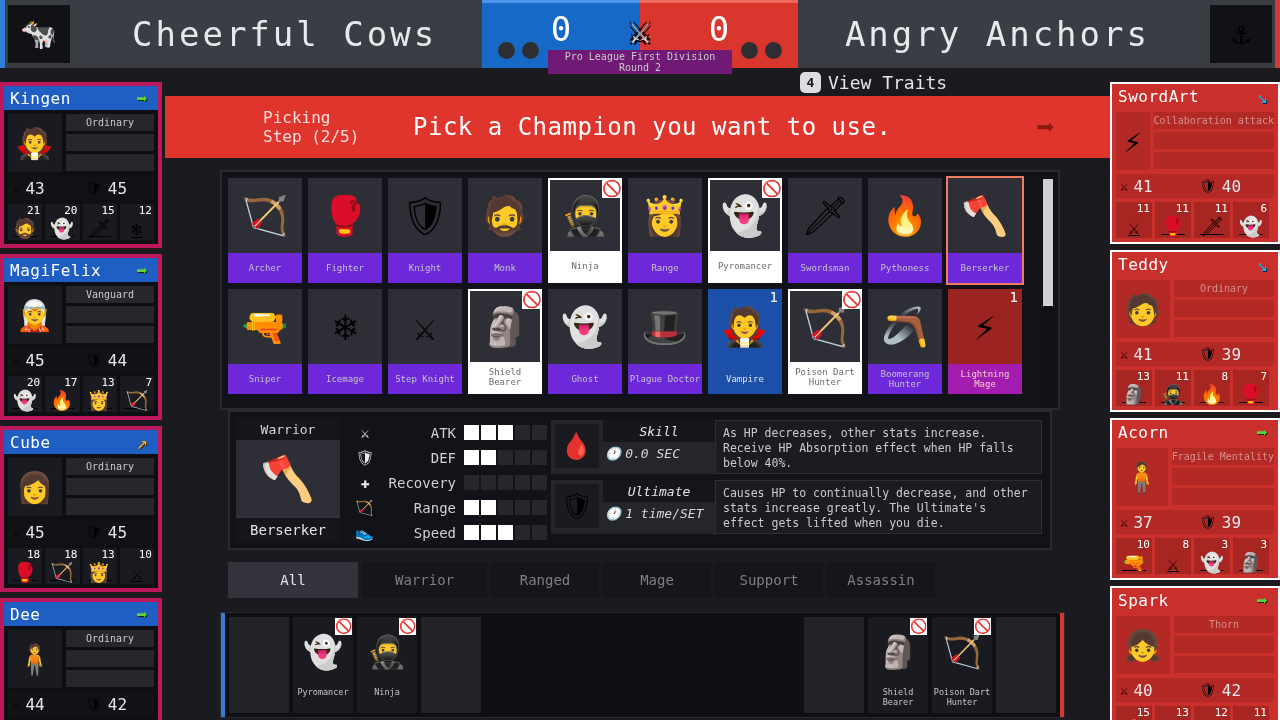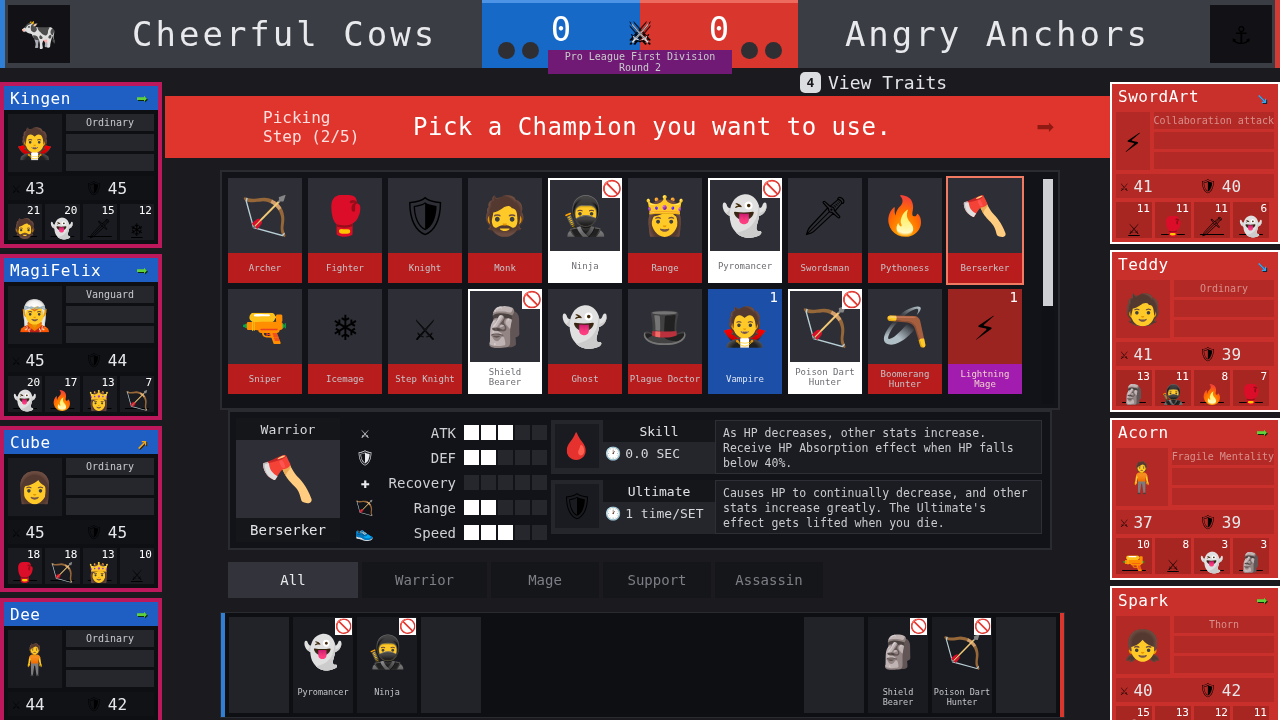--- a/index.html
+++ b/index.html
@@ -92,21 +92,21 @@
   .pminicell .cnt { position: absolute; top: 0; right: 2px; color: #fff; font-size: 11px; }
 
   
   .gridpanel { position: absolute; left: 220px; top: 170px; width: 840px; height: 240px;
      background: #121318; border: 2px solid #2a2b31; }
   .grid-rows { padding: 6px 6px 0 6px; }
   .grid-row { display: flex; gap: 6px; margin-bottom: 6px; }
   .champ { position: relative; width: 74px; height: 105px; background: #2e2f36;
      display: flex; flex-direction: column; }
   .champ .art { flex: 1; display:flex; align-items:center; justify-content:center; font-size: 38px; }
-  .champ .cname { height: 30px; background: #b91c1c; color: #c4c5c9; font-size: 9px;
+  .champ .cname { height: 30px; background: #6d28d9; color: #c4c5c9; font-size: 9px;
      display:flex; align-items:center; justify-content:center; text-align:center; line-height: 10px; padding: 0 1px;}
   .champ.picked-blue { background: #1b4fa8; }
   .champ.picked-blue .cname { background: #1b4fa8; color: #dfe6f5; }
   .champ.picked-red { background: #9c2420; }
   .champ.picked-red .cname { background: #a21caf; color: #f0cfcd; }
   .champ.banned { background: #ffffff; padding: 2px; }
   .champ.banned .art { background: #2e2f36; }
   .champ.banned .cname { background: #ffffff; color: #6c6d72; }
   .champ.selected { outline: 2px solid #f07a62; }
   .ban-mark { position: absolute; top: 1px; right: 1px; width: 19px; height: 19px;
@@ -128,21 +128,21 @@
   .drow { display: flex; align-items: center; height: 25px; }
   .drow .ico { width: 26px; font-size: 15px; color: #e9eaed; text-align: center; }
   .drow .lbl { flex: 1; text-align: right; color: #cfd0d4; font-size: 14px; padding-right: 8px; }
   .pips { display: flex; gap: 2px; }
   .pip { width: 15px; height: 15px; background: #26272d; }
   .pip.on { background: #ffffff; }
   .dskills { flex: 1; padding: 8px 8px 0 0; }
   .skillrow { display: flex; height: 54px; margin-bottom: 6px; }
   .skill-ico { width: 44px; height: 44px; margin: 4px; background: #1a1b20;
      display:flex; align-items:center; justify-content:center; font-size: 26px; }
-  .skill-mid { width: 112px; padding-top: 0; }
+  .skill-mid { width: 112px; padding-top: 0; font-style: italic; }
   .skill-mid .tag { height: 22px; background: #15161a; color: #e2e3e6; font-size: 13px;
      display:flex; align-items:center; justify-content:center; }
   .skill-mid .cd { height: 22px; color: #d5d6da; font-size: 13px; display:flex; align-items:center;
      gap: 4px; padding-left: 2px; }
   .skill-desc { flex: 1; background: #1b1c21; border: 1px solid #2e2f36; color: #c9cacd;
      font-size: 11.5px; line-height: 15px; padding: 5px 7px; }
   .skillwrap { display:flex; background: #25262c; }
 
   
   .tabs { position: absolute; left: 228px; top: 562px; display: flex; gap: 4px; }
@@ -737,20 +737,21 @@
           </div>
         </div>
         <div class="skill-desc">Causes HP to continually decrease, and other stats increase greatly. The Ultimate's effect gets lifted when you die.</div>
       </div>
     </div>
   </div>
 
   <div class="tabs" id="filter-tabs">
       <div class="tab active" style="width:130px">All</div>
       <div class="tab " style="width:125px">Warrior</div>
+      <div class="tab " style="width:108px">Ranged</div>
       <div class="tab " style="width:108px">Mage</div>
       <div class="tab " style="width:108px">Support</div>
       <div class="tab " style="width:108px">Assassin</div>
     </div>
 
   <div class="bottombar">
     <div class="bb-edge-l"></div>
     <div class="bslots" id="bottom-slots">
         <div class="bslot empty">
     <div class="art"></div>

